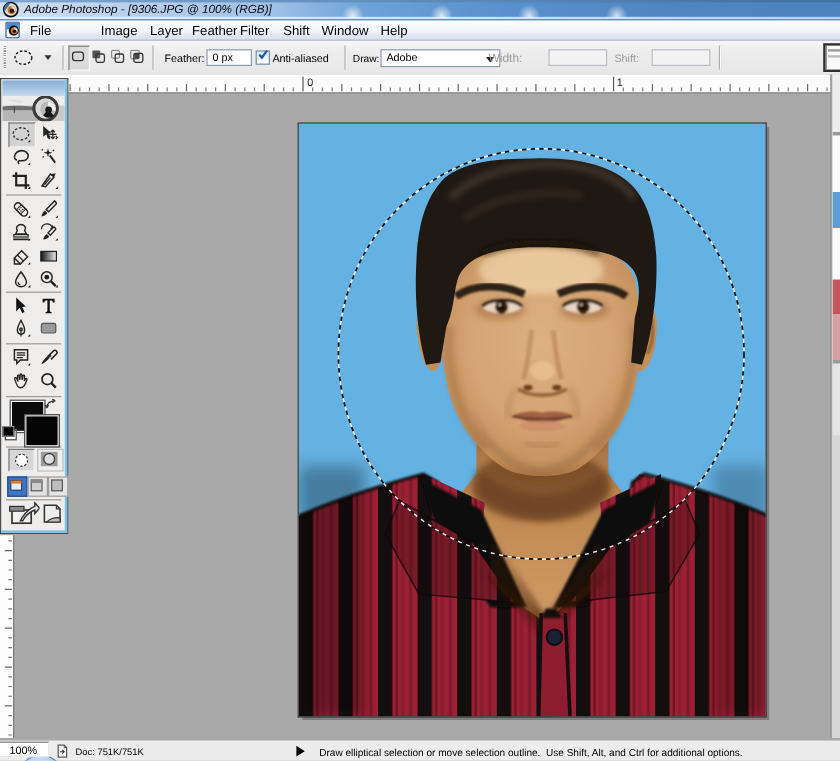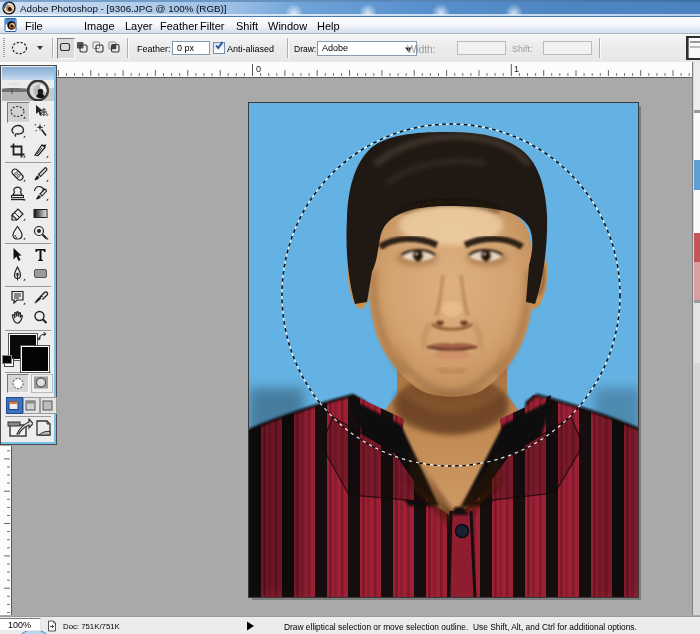--- a/index.html
+++ b/index.html
@@ -3,21 +3,21 @@
 <style>
 html,body{margin:0;padding:0}
 body{width:700px;height:634px;position:relative;overflow:hidden;
  font-family:"Liberation Sans",sans-serif;background:#a9a9a9}
 .abs{position:absolute}
 .t11{font-size:11px;color:#000}
 .sep{position:absolute;width:1px;background:#b0b0b0;border-right:1px solid #fbfbfb}
 </style></head><body>
 
 <div class="abs" style="left:0;top:0;width:700px;height:16px;
- background:linear-gradient(to right,#cfe0f2 0px,#b5cfec 120px,#9dc0e6 230px,#6fa3d8 300px,#5890cd 420px,#4f86c2 560px,#4c83bf 700px);">
+ background:linear-gradient(to right,#cfe0f2 0px,#b5cfec 120px,#9dc0e6 230px,#6fa3d8 300px,#5890cd 420px,#4f86c2 560px,#4c83bf 700px);font-style:italic;">
  <div class="abs" style="left:0;top:0;width:700px;height:2px;background:linear-gradient(to right,#7ea6cf,#3e6fa5)"></div>
  <div class="abs" style="left:0;top:14px;width:700px;height:2px;background:linear-gradient(to right,#e8f1fa,#b9d2ea)"></div>
  <div class="abs" style="left:280px;top:2px;width:250px;height:13px;
    background:radial-gradient(circle 13px at 14px 11px,rgba(255,255,255,.75),rgba(255,255,255,0) 70%),
    radial-gradient(circle 13px at 88px 11px,rgba(255,255,255,.75),rgba(255,255,255,0) 70%),
    radial-gradient(circle 13px at 161px 11px,rgba(255,255,255,.75),rgba(255,255,255,0) 70%),
    radial-gradient(circle 13px at 234px 11px,rgba(255,255,255,.7),rgba(255,255,255,0) 70%);"></div>
  <svg class="abs" style="left:2px;top:1px" width="14" height="14" viewBox="0 0 14 14">
    <circle cx="7" cy="7" r="6.6" fill="#13100e"></circle>
    <circle cx="7" cy="7" r="5.2" fill="#e8e4da"></circle>
@@ -579,13 +579,13 @@
  </div>
  <svg class="abs" style="left:47px;top:3px" width="10" height="12" viewBox="0 0 10 12">
    <path d="M1.5,1 L6.5,1 L8.5,3 L8.5,11 L1.5,11 Z" fill="#fdfdfd" stroke="#555" stroke-width="1"></path>
    <path d="M6.5,1 L6.5,3 L8.5,3" fill="none" stroke="#555" stroke-width="0.8"></path>
    <path d="M3,6.5 l3.5,0 m-1.6,-1.6 l1.6,1.6 l-1.6,1.6" stroke="#333" fill="none" stroke-width="0.9"></path>
  </svg>
  <span class="abs" style="left:63px;top:5px;font-size:7.8px">Doc: 751K/751K</span>
  <svg class="abs" style="left:246px;top:4px" width="9" height="10" viewBox="0 0 9 10">
       <path d="M1,0.5 L8,5 L1,9.5 Z" fill="#000"></path>
     </svg>
- <span class="abs" style="left:284px;top:5px;font-size:8.4px;color:#000">Draw elliptical selection or move selection outline.&nbsp; Use Shift, Alt, and Ctrl for additional options.</span>
+ <span class="abs" style="left:266px;top:5px;font-size:8.4px;color:#000">Draw elliptical selection or move selection outline.&nbsp; Use Shift, Alt, and Ctrl for additional options.</span>
 </div>
 </body></html>

